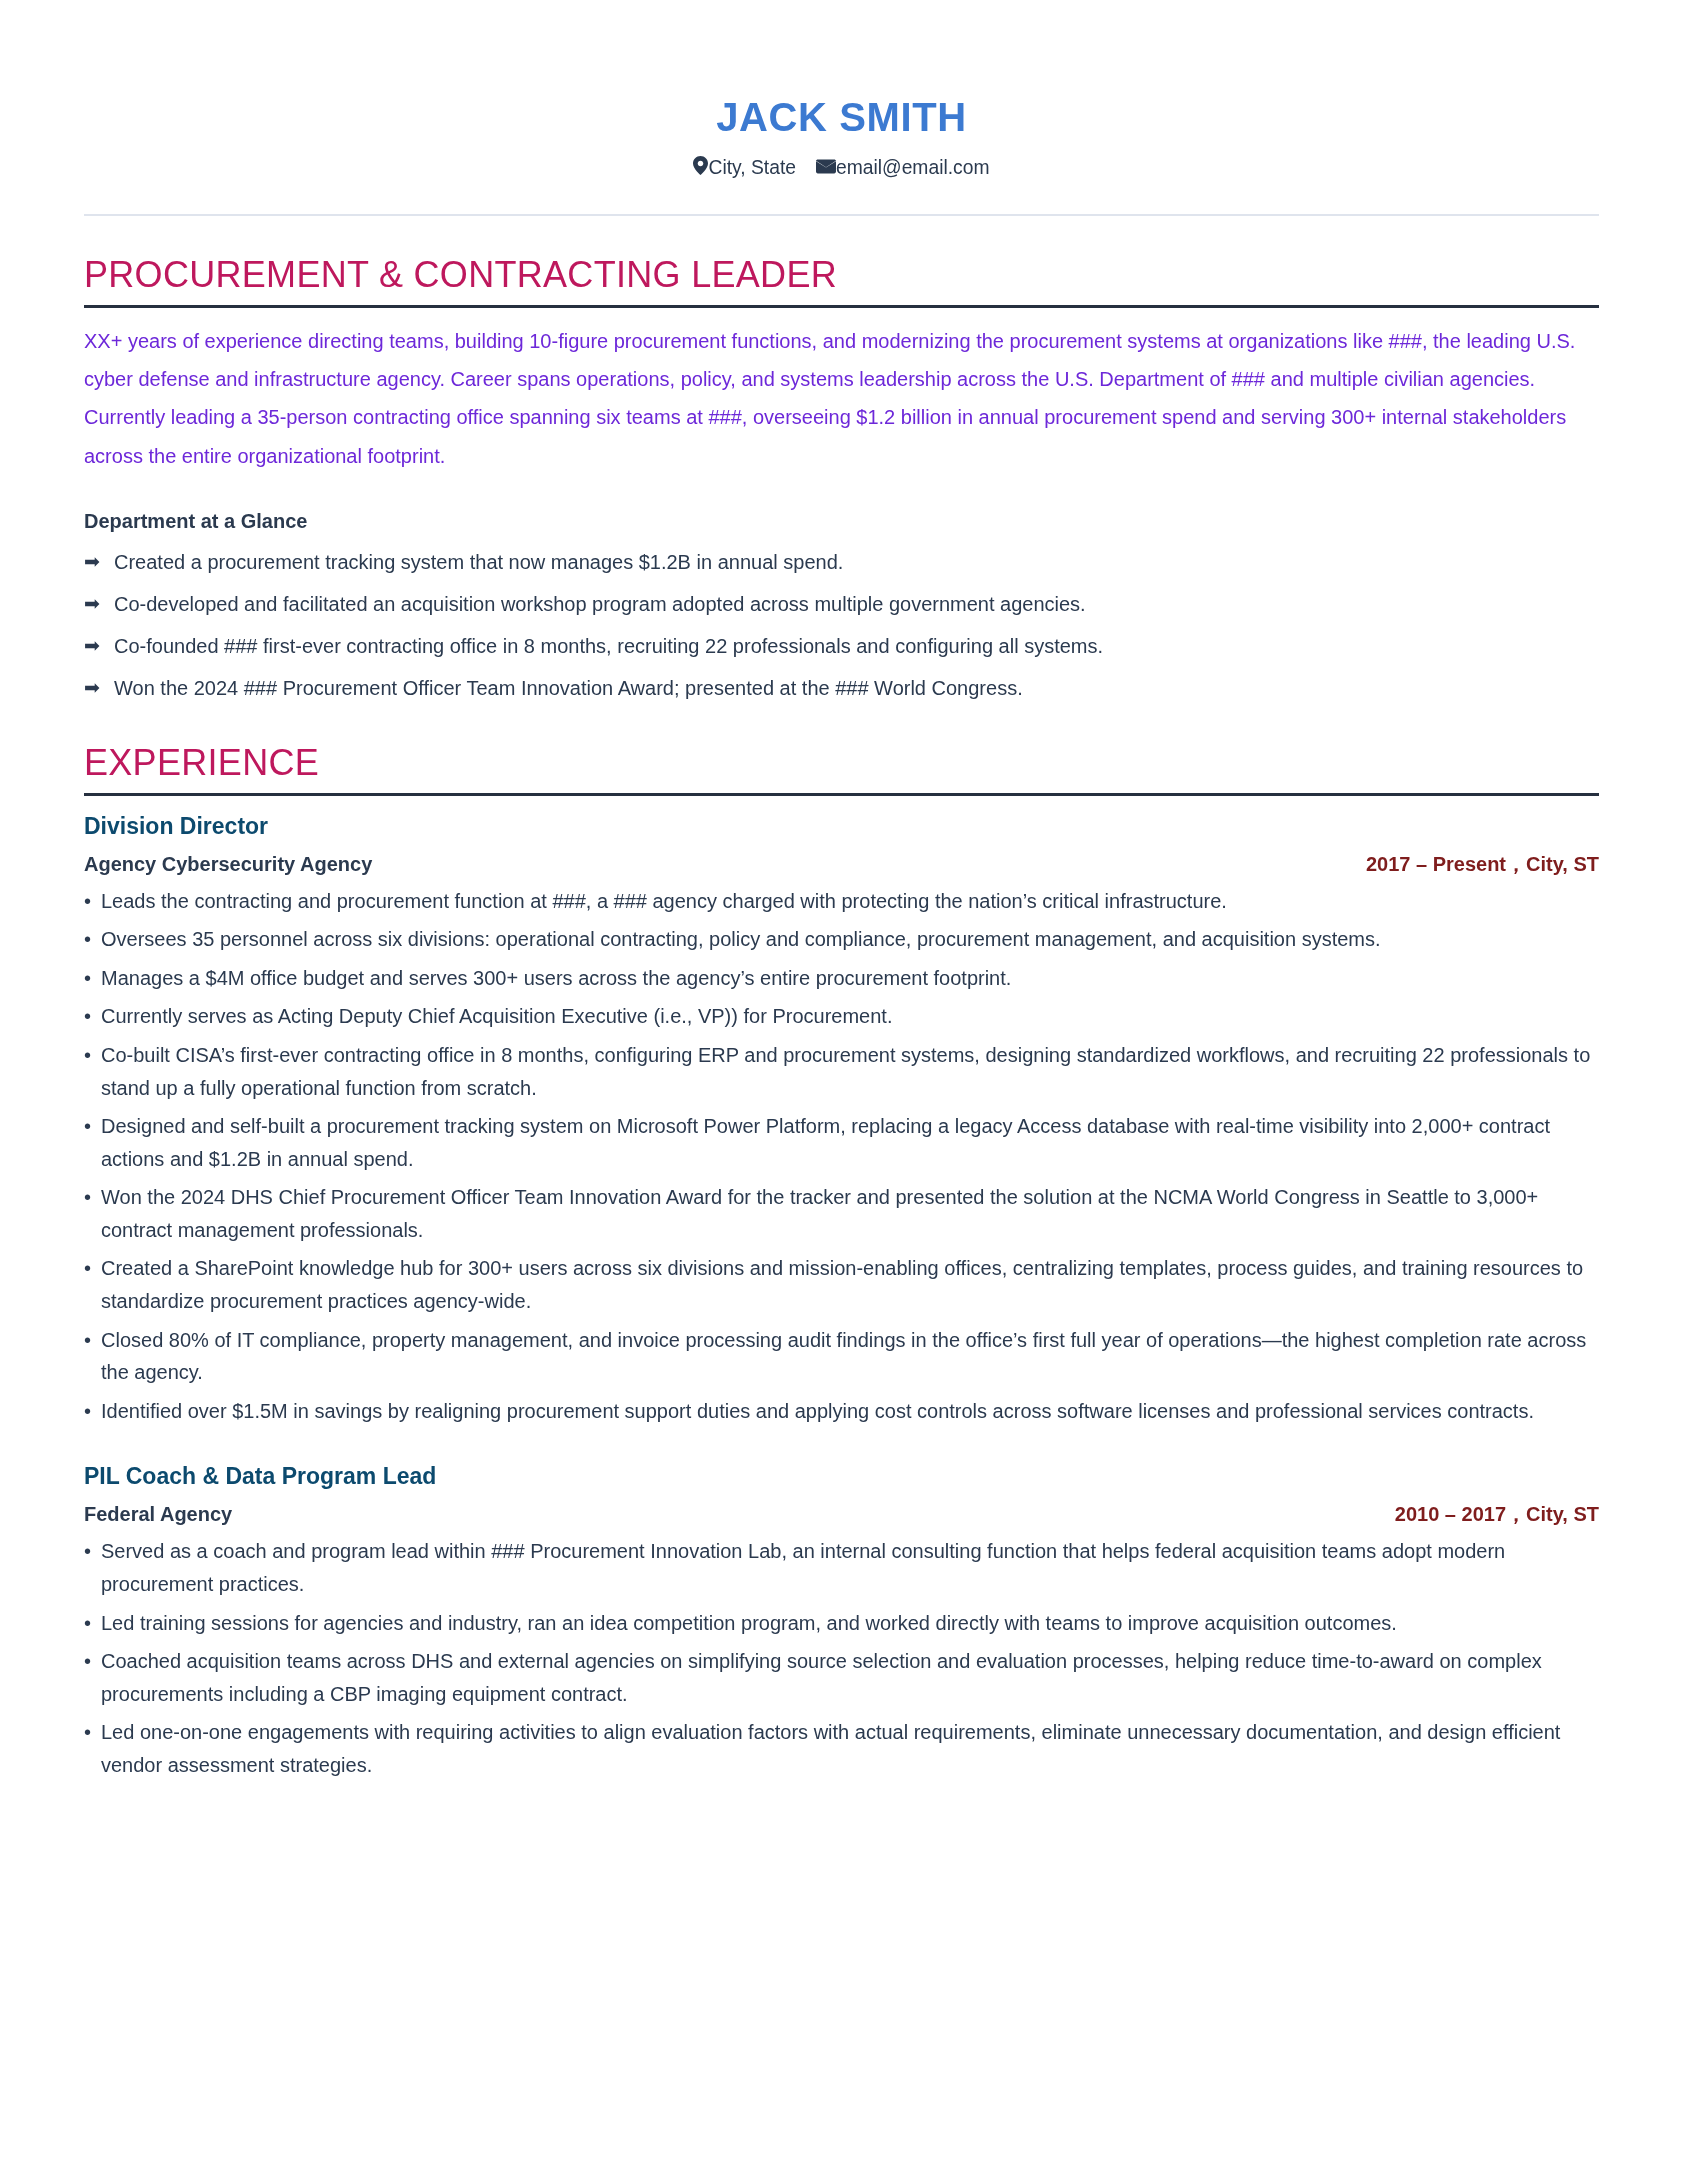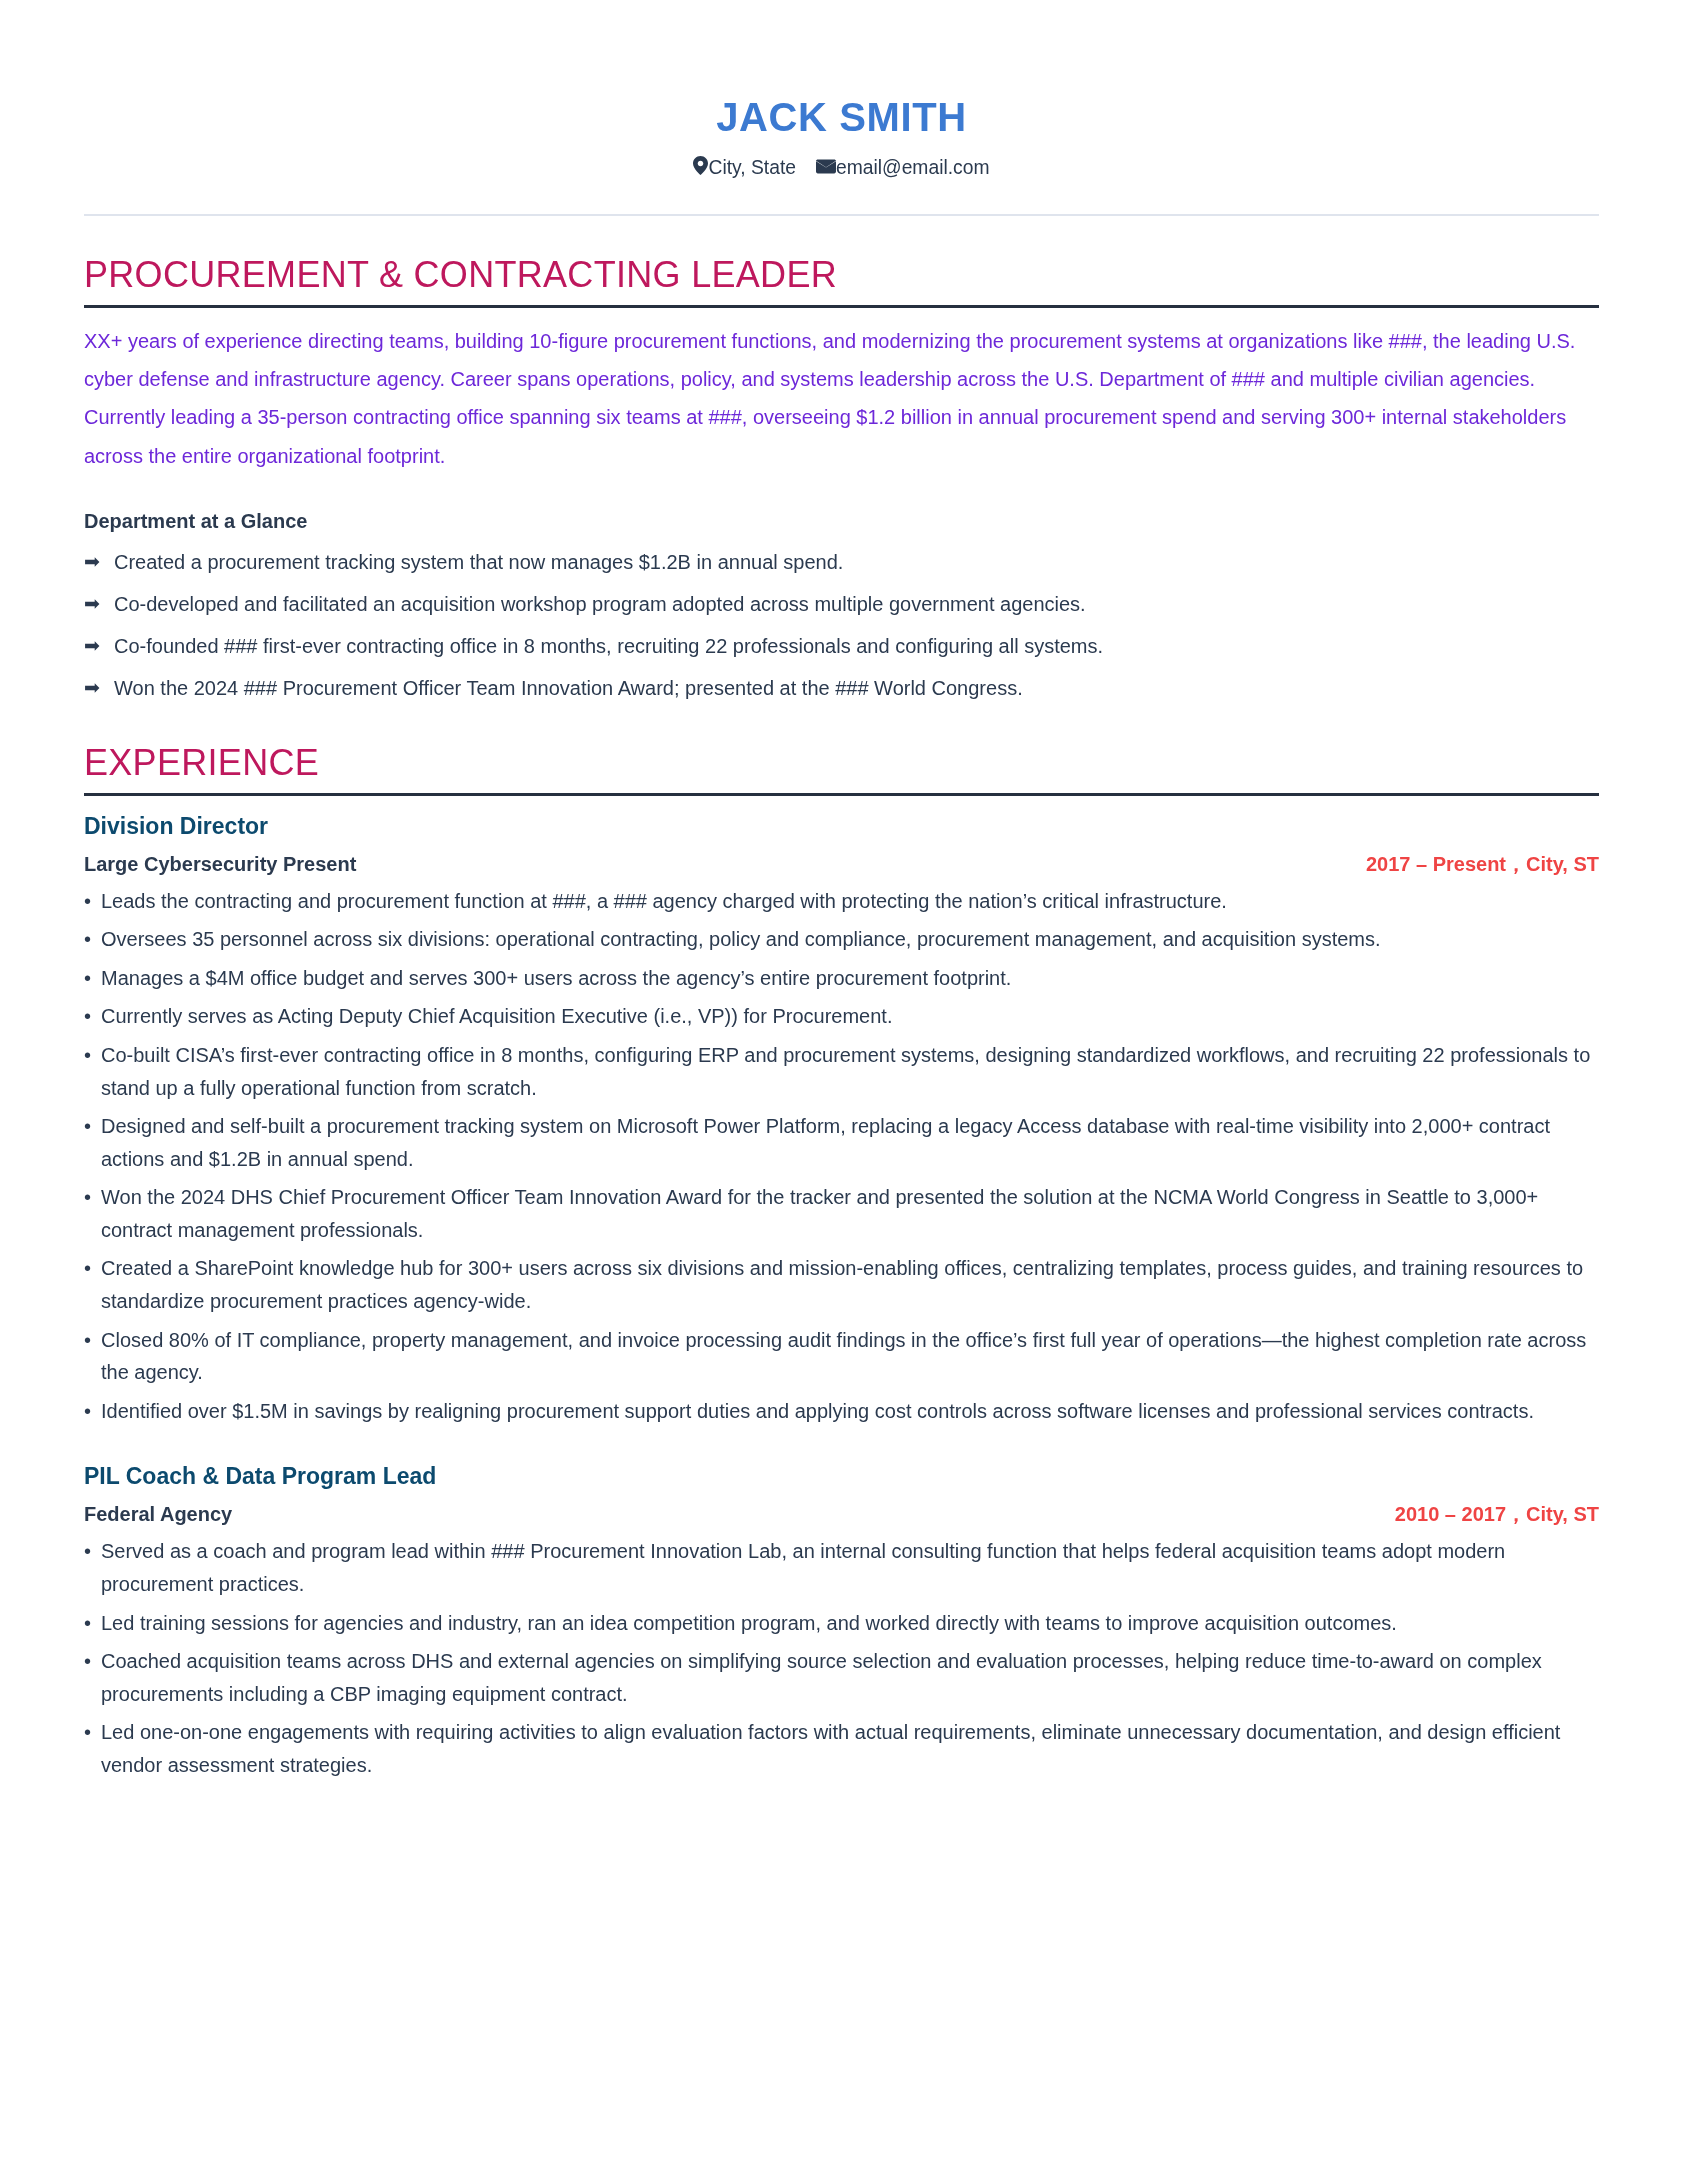--- a/index.html
+++ b/index.html
@@ -135,21 +135,21 @@
     margin-top: 9px;
   }
   .job-company {
     font-size: 20px;
     font-weight: bold;
     color: #2b3a4f;
   }
   .job-dates {
     font-size: 20px;
     font-weight: bold;
-    color: #ef4444;
+    color: #7f1d1d;
     white-space: nowrap;
   }
   .job-bullets {
     list-style: none;
     margin: 7px 0 0 0;
     padding: 0;
   }
   .job-bullets li {
     font-size: 20px;
     line-height: 1.63;
@@ -221,21 +221,21 @@
     </ul>
   </div>
 
   <div class="section">
     <h2 class="section-title">EXPERIENCE</h2>
     <div class="section-rule"></div>
 
     <div class="job">
       <h3 class="job-title">Division Director</h3>
       <div class="job-meta">
-        <span class="job-company">Large Cybersecurity Present</span>
+        <span class="job-company">Agency Cybersecurity Agency</span>
         <span class="job-dates">2017 – Present，City, ST</span>
       </div>
       <ul class="job-bullets">
         <li><span class="dot-marker">•</span><span>Leads the contracting and procurement function at ###, a ### agency charged with protecting the nation’s critical infrastructure.</span></li>
         <li><span class="dot-marker">•</span><span>Oversees 35 personnel across six divisions: operational contracting, policy and compliance, procurement management, and acquisition systems.</span></li>
         <li><span class="dot-marker">•</span><span>Manages a $4M office budget and serves 300+ users across the agency’s entire procurement footprint.</span></li>
         <li><span class="dot-marker">•</span><span>Currently serves as Acting Deputy Chief Acquisition Executive (i.e., VP)) for Procurement.</span></li>
         <li><span class="dot-marker">•</span><span>Co-built CISA’s first-ever contracting office in 8 months, configuring ERP and procurement systems, designing standardized workflows, and recruiting 22 professionals to stand up a fully operational function from scratch.</span></li>
         <li><span class="dot-marker">•</span><span>Designed and self-built a procurement tracking system on Microsoft Power Platform, replacing a legacy Access database with real-time visibility into 2,000+ contract actions and $1.2B in annual spend.</span></li>
         <li><span class="dot-marker">•</span><span>Won the 2024 DHS Chief Procurement Officer Team Innovation Award for the tracker and presented the solution at the NCMA World Congress in Seattle to 3,000+ contract management professionals.</span></li>

